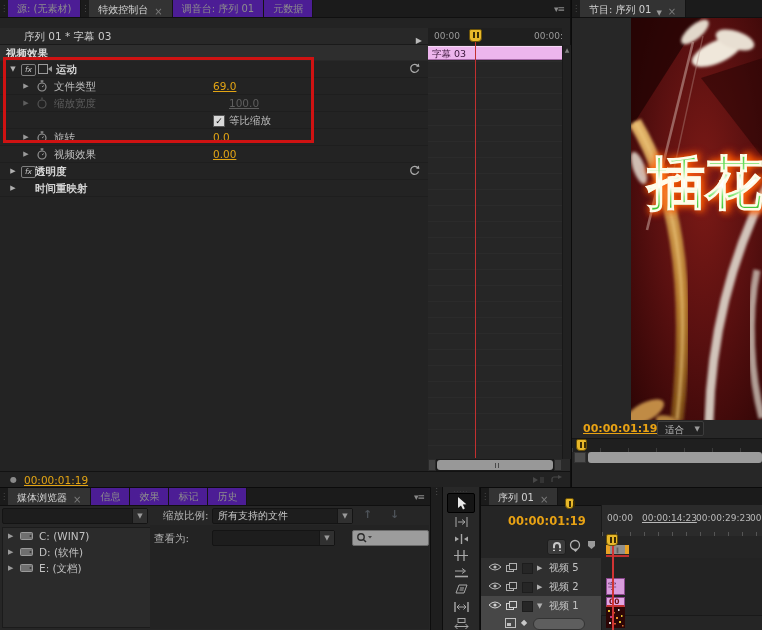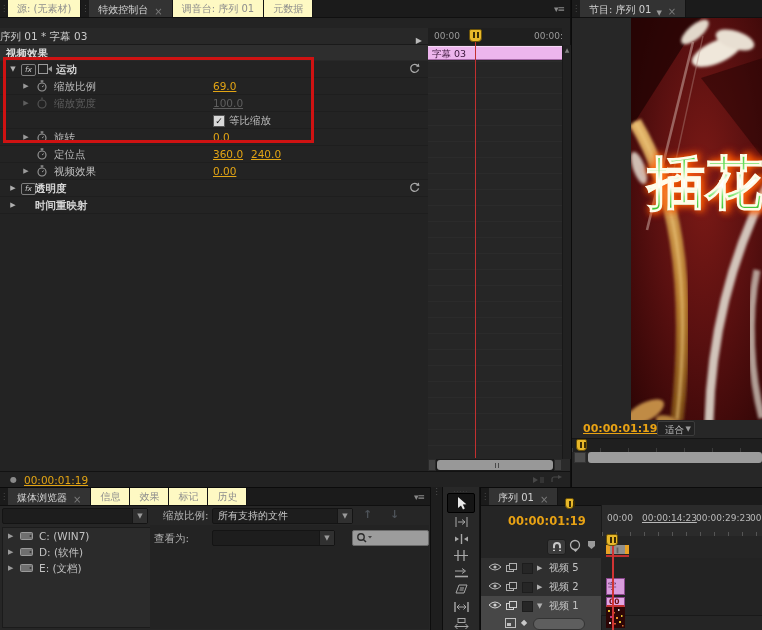--- a/index.html
+++ b/index.html
@@ -4,31 +4,31 @@
 <style>
   html,body{margin:0;padding:0;background:#000;}
   #root{position:relative;width:762px;height:630px;background:#101010;overflow:hidden;
         font-family:"DejaVu Sans","Liberation Sans",sans-serif;color:#bbb;
         -webkit-font-smoothing:antialiased;}
   .abs{position:absolute;}
   .panel{position:absolute;background:#2d2d2d;}
   
   .tabbar{position:absolute;left:0;top:0;right:0;height:17px;background:#1b1b1b;
           display:flex;align-items:stretch;font-size:10px;color:#8d8d8d;border-bottom:1px solid #101010;}
-  .tab{display:flex;align-items:center;padding:0 9px;background:#fef9c3;border-right:1px solid #141414;
+  .tab{display:flex;align-items:center;padding:0 9px;background:#4c1d95;border-right:1px solid #141414;
        white-space:nowrap;cursor:default;}
   .tab.active{background:#333;color:#d2d2d2;align-items:flex-end;}
   .tab .x{margin-left:6px;color:#7b7b7b;font-size:10px;}
   .tab .dd{margin-left:5px;color:#9a9a9a;font-size:7px;}
   .grip{width:8px;display:flex;align-items:center;justify-content:center;color:#4d4d4d;font-size:8px;}
   .pmenu{margin-left:auto;align-self:center;color:#8a8a8a;font-size:9px;padding:0 6px;letter-spacing:-1px;}
   
   #ec{left:0;top:0;width:570px;height:487px;background:#232323;}
   #ec .clipbar{position:absolute;left:0;top:28px;width:428px;height:17px;background:#282828;
-               border-bottom:1px solid #1a1a1a;font-size:10.5px;color:#c9c9c9;line-height:17px;padding-left:0;box-sizing:border-box;}
+               border-bottom:1px solid #1a1a1a;font-size:10.5px;color:#c9c9c9;line-height:17px;padding-left:24px;box-sizing:border-box;}
   #ec .clipbar .chev{position:absolute;right:6px;top:4px;font-size:8px;color:#b9b9b9;}
   #ec .miniheader{position:absolute;left:428px;top:28px;width:134px;height:17px;background:#1f1f1f;
                   border-bottom:1px solid #141414;font-size:9px;color:#9a9a9a;line-height:17px;overflow:hidden;}
   #ec .rows{position:absolute;left:0;top:45px;width:428px;}
   #ec .minirows{position:absolute;left:428px;top:45px;width:134px;height:414px;background:#262626;
         background-image:repeating-linear-gradient(180deg,rgba(255,255,255,.025) 0 1px,transparent 1px 16px);}
   .row{position:relative;height:16px;line-height:16px;font-size:10.5px;color:#bdbdbd;
        border-bottom:1px solid rgba(0,0,0,.12);}
   .row.sect{background:#2e2e2e;color:#d8d8d8;font-weight:bold;padding-left:6px;box-sizing:border-box;}
   .row .tri{position:absolute;left:8px;font-size:7px;color:#b0b0b0;width:10px;text-align:center;}
@@ -61,21 +61,21 @@
   #ec .hscroll .handle{flex:1;background:#989898;border-radius:3px;margin:1px;position:relative;}
   #ec .hscroll .handle:before{content:"";position:absolute;left:50%;top:3px;width:1px;height:5px;background:#4a4a4a;box-shadow:3px 0 0 #4a4a4a;}
   #ec .status{position:absolute;left:0;top:471px;width:570px;height:16px;background:#222;border-top:1px solid #121212;
               font-size:10.5px;line-height:16px;}
   #ec .status .dot{position:absolute;left:10px;color:#8a8a8a;font-size:8px;}
   #ec .status .tc{position:absolute;left:24px;color:#e3a514;text-decoration:underline;}
   
   #pm{left:571px;top:0;width:191px;height:487px;background:#272727;border-left:1px solid #0b0b0b;box-sizing:border-box;}
   #pm .video{position:absolute;left:59px;top:18px;width:152px;height:402px;background:#0369a1;overflow:hidden;}
   #pm .tc{position:absolute;left:11px;top:422px;color:#e8a214;font-weight:bold;font-size:11px;text-decoration:underline;}
-  #pm .fit{position:absolute;left:85px;top:421px;width:38px;height:15px;background:#222;border:1px solid #3c3c3c;
+  #pm .fit{position:absolute;left:85px;top:421px;width:47px;height:15px;background:#222;border:1px solid #3c3c3c;
            border-radius:2px;font-size:9.5px;color:#b9b9b9;line-height:15px;box-sizing:border-box;padding-left:7px;}
   #pm .fit .dd{position:absolute;right:3px;top:0;font-size:7px;color:#9a9a9a;}
   #pm .ruler{position:absolute;left:0;top:438px;right:0;height:13px;background:#1f1f1f;border-top:1px solid #151515;
      background-image:repeating-linear-gradient(90deg,#3c3c3c 0 1px,transparent 1px 28px);background-position:0 100%;background-size:100% 4px;background-repeat:no-repeat;}
   #pm .scroll{position:absolute;left:2px;top:452px;right:0;height:11px;display:flex;}
   #pm .scroll .box{width:12px;background:#4e4e4e;border:1px solid #333;box-sizing:border-box;margin-right:2px;}
   #pm .scroll .bar{flex:1;background:#9c9c9c;border-radius:3px;}
   
   #mb{left:0;top:487px;width:430px;height:143px;background:#262626;border-top:1px solid #0b0b0b;box-sizing:border-box;}
   .ddbox{position:absolute;height:16px;background:#1d1d1d;border:1px solid #141414;border-radius:2px;box-sizing:border-box;
@@ -195,34 +195,34 @@
       <div class="row">
         <span class="tri2">▶</span>
         <span class="icon12">
           <svg width="12" height="12" viewBox="0 0 12 12">
               <circle cx="6" cy="7" r="4" fill="none" stroke="#9a9a9a" stroke-width="1.1"></circle>
               <line x1="6" y1="0.5" x2="6" y2="2.5" stroke="#9a9a9a" stroke-width="1.2"></line>
               <line x1="4.5" y1="1" x2="7.5" y2="1" stroke="#9a9a9a" stroke-width="1"></line>
               <line x1="6" y1="7" x2="7.8" y2="5.6" stroke="#9a9a9a" stroke-width="1"></line>
             </svg>
         </span>
-        <span class="lbl">缩放比例</span>
+        <span class="lbl">文件类型</span>
         <span class="v1">69.0</span>
       </div>
 
       <div class="row dim">
         <span class="tri2" style="color:#5e5e5e;">▶</span>
         <span class="icon12">
           <svg width="12" height="12" viewBox="0 0 12 12">
               <circle cx="6" cy="7" r="4" fill="none" stroke="#565656" stroke-width="1.1"></circle>
               <line x1="6" y1="0.5" x2="6" y2="2.5" stroke="#565656" stroke-width="1.2"></line>
             </svg>
         </span>
         <span class="lbl">缩放宽度</span>
-        <span class="v1" style="color:#5e5e5e;">100.0</span>
+        <span class="v1" style="color:#5e5e5e;margin-left:16px;">100.0</span>
       </div>
 
       <div class="row">
         <span class="cbox">✓</span>
         <span class="cblabel">等比缩放</span>
       </div>
 
       <div class="row">
         <span class="tri2">▶</span>
         <span class="icon12">
@@ -230,33 +230,20 @@
               <circle cx="6" cy="7" r="4" fill="none" stroke="#9a9a9a" stroke-width="1.1"></circle>
               <line x1="6" y1="0.5" x2="6" y2="2.5" stroke="#9a9a9a" stroke-width="1.2"></line>
               <line x1="4.5" y1="1" x2="7.5" y2="1" stroke="#9a9a9a" stroke-width="1"></line>
               <line x1="6" y1="7" x2="7.8" y2="5.6" stroke="#9a9a9a" stroke-width="1"></line>
             </svg>
         </span>
         <span class="lbl">旋转</span>
         <span class="v1">0.0</span>
       </div>
 
-      <div class="row">
-        <span class="icon12">
-          <svg width="12" height="12" viewBox="0 0 12 12">
-              <circle cx="6" cy="7" r="4" fill="none" stroke="#9a9a9a" stroke-width="1.1"></circle>
-              <line x1="6" y1="0.5" x2="6" y2="2.5" stroke="#9a9a9a" stroke-width="1.2"></line>
-              <line x1="4.5" y1="1" x2="7.5" y2="1" stroke="#9a9a9a" stroke-width="1"></line>
-              <line x1="6" y1="7" x2="7.8" y2="5.6" stroke="#9a9a9a" stroke-width="1"></line>
-            </svg>
-        </span>
-        <span class="lbl">定位点</span>
-        <span class="v1">360.0</span>
-        <span class="v2">240.0</span>
-      </div>
 
       <div class="row">
         <span class="tri2">▶</span>
         <span class="icon12">
           <svg width="12" height="12" viewBox="0 0 12 12">
               <circle cx="6" cy="7" r="4" fill="none" stroke="#9a9a9a" stroke-width="1.1"></circle>
               <line x1="6" y1="0.5" x2="6" y2="2.5" stroke="#9a9a9a" stroke-width="1.2"></line>
               <line x1="4.5" y1="1" x2="7.5" y2="1" stroke="#9a9a9a" stroke-width="1"></line>
               <line x1="6" y1="7" x2="7.8" y2="5.6" stroke="#9a9a9a" stroke-width="1"></line>
             </svg>

